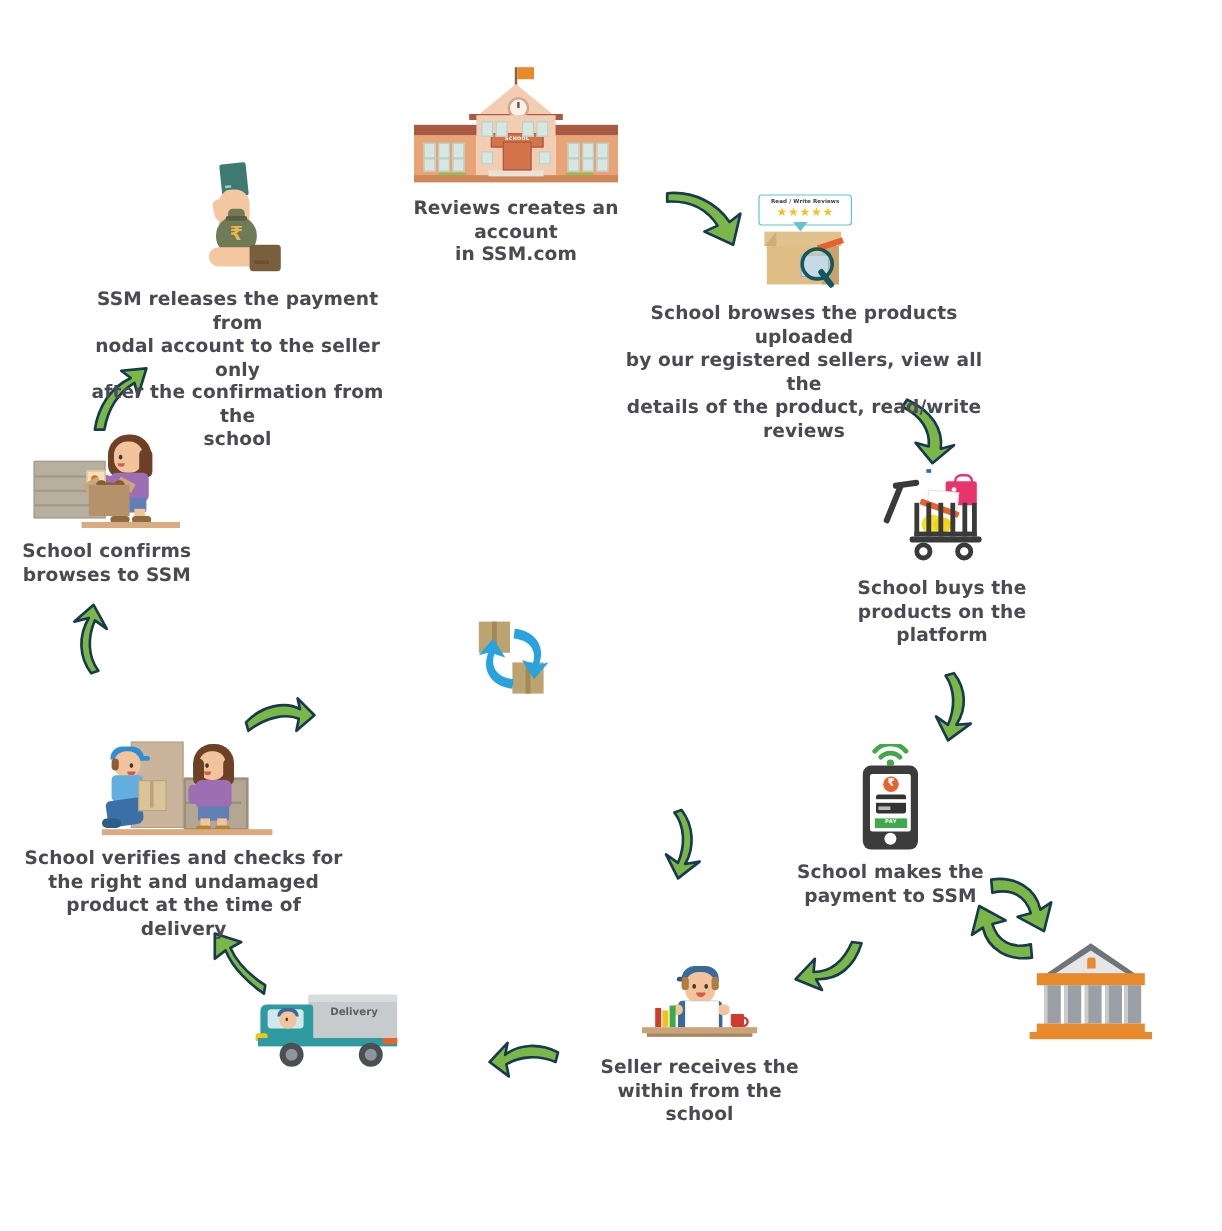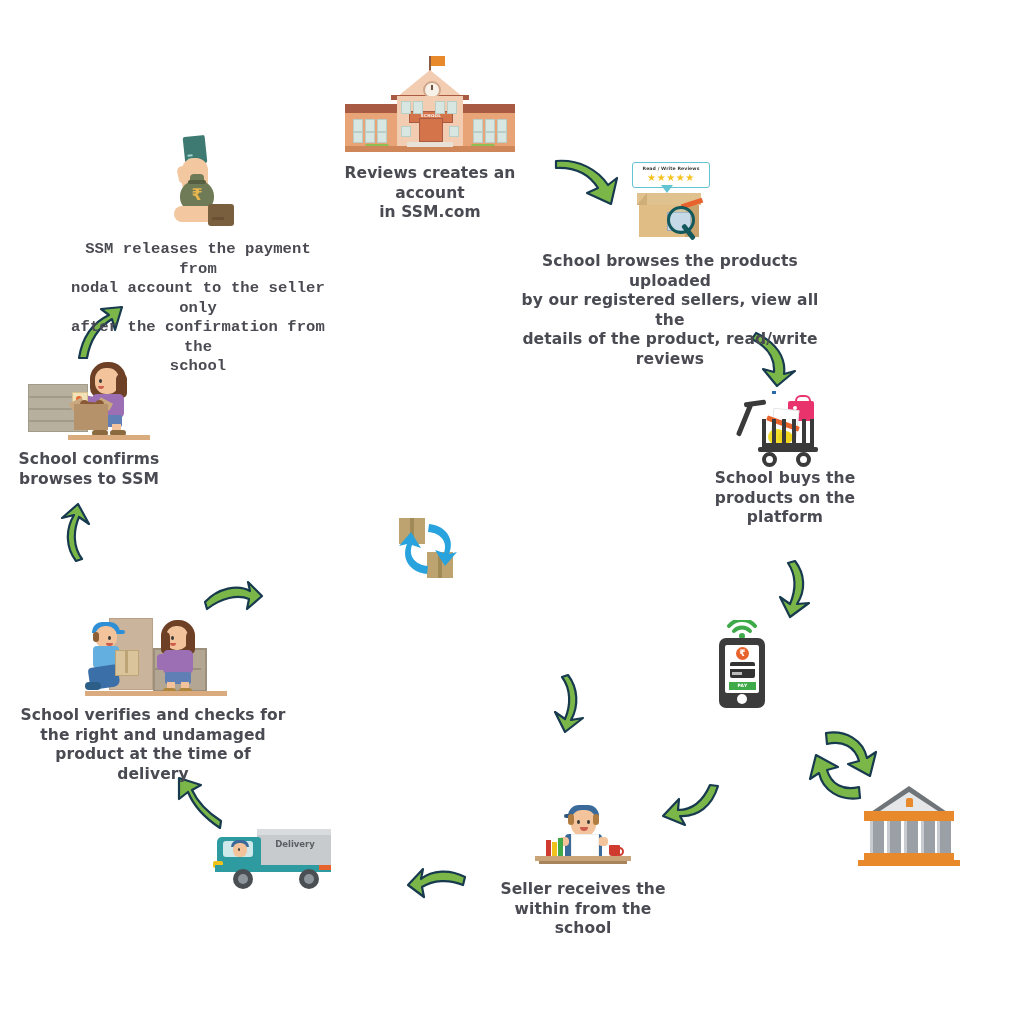--- a/index.html
+++ b/index.html
@@ -230,21 +230,21 @@
   
   .w-school{width:240px;}
   .w-browse{width:320px;}
   .w-buys{width:150px;}
   .w-makes{width:160px;}
   .w-bank{width:178px;}
   .w-recv{width:178px;}
   .w-truck{width:232px;}
   .w-verify{width:270px;}
   .w-confirm{width:146px;}
-  .w-release{width:272px;font-family:Liberation Mono, monospace;}
+  .w-release{width:272px;}
   .w-center{width:244px;}
   b{font-weight:800;}
 </style>
 </head>
 <body>
 
 <div id="canvas">
 
   <div class="arrow" style="left:553px;top:152px;">
     <svg width="70" height="56" viewBox="0 0 70 56">
@@ -392,21 +392,21 @@
         <div class="ct-lemon2"></div>
       <div class="ct-basket"></div>
       <div class="ct-bar" style="left:30px;"></div>
       <div class="ct-bar" style="left:40px;"></div>
       <div class="ct-bar" style="left:50px;"></div>
       <div class="ct-bar" style="left:60px;"></div>
       <div class="ct-deck"></div>
       <div class="ct-wheel" style="left:20px;"></div>
       <div class="ct-wheel" style="left:54px;"></div>
     </div>
-    <div class="caption w-buys" style="margin-top:0;">School buys the
+    <div class="caption w-buys" style="margin-top:12px;">School buys the
 products on the
 platform</div>
   </div>
 
   <div class="node" style="left:662px;top:622px;width:160px;">
     <div class="art phone">
       <div class="ph-wifi">
         <svg width="32" height="18" viewBox="0 0 32 18">
           <path d="M3 6 A17 17 0 0 1 29 6" stroke="#3faa4a" stroke-width="4" fill="none" stroke-linecap="round"></path>
           <path d="M8 11 A11 11 0 0 1 24 11" stroke="#3faa4a" stroke-width="4" fill="none" stroke-linecap="round"></path>
@@ -415,20 +415,22 @@
       </div>
       <div class="ph-body">
         <div class="ph-screen">
           <div class="ph-rupee">₹</div>
           <div class="ph-card"></div>
           <div class="ph-pay">PAY</div>
         </div>
         <div class="ph-home"></div>
       </div>
     </div>
+    <div class="caption w-makes" style="margin-top:10px;">School makes the
+payment to SSM</div>
   </div>
 
   <div class="node" style="left:820px;top:786px;width:178px;">
     <div class="art bank">
       <div class="bk-ped-edge"></div>
       <div class="bk-ped-in"></div>
       <div class="bk-emb"></div>
       <div class="bk-arch"></div>
       <div class="bk-cols">
         <div class="bk-col" style="left:0;"></div>

